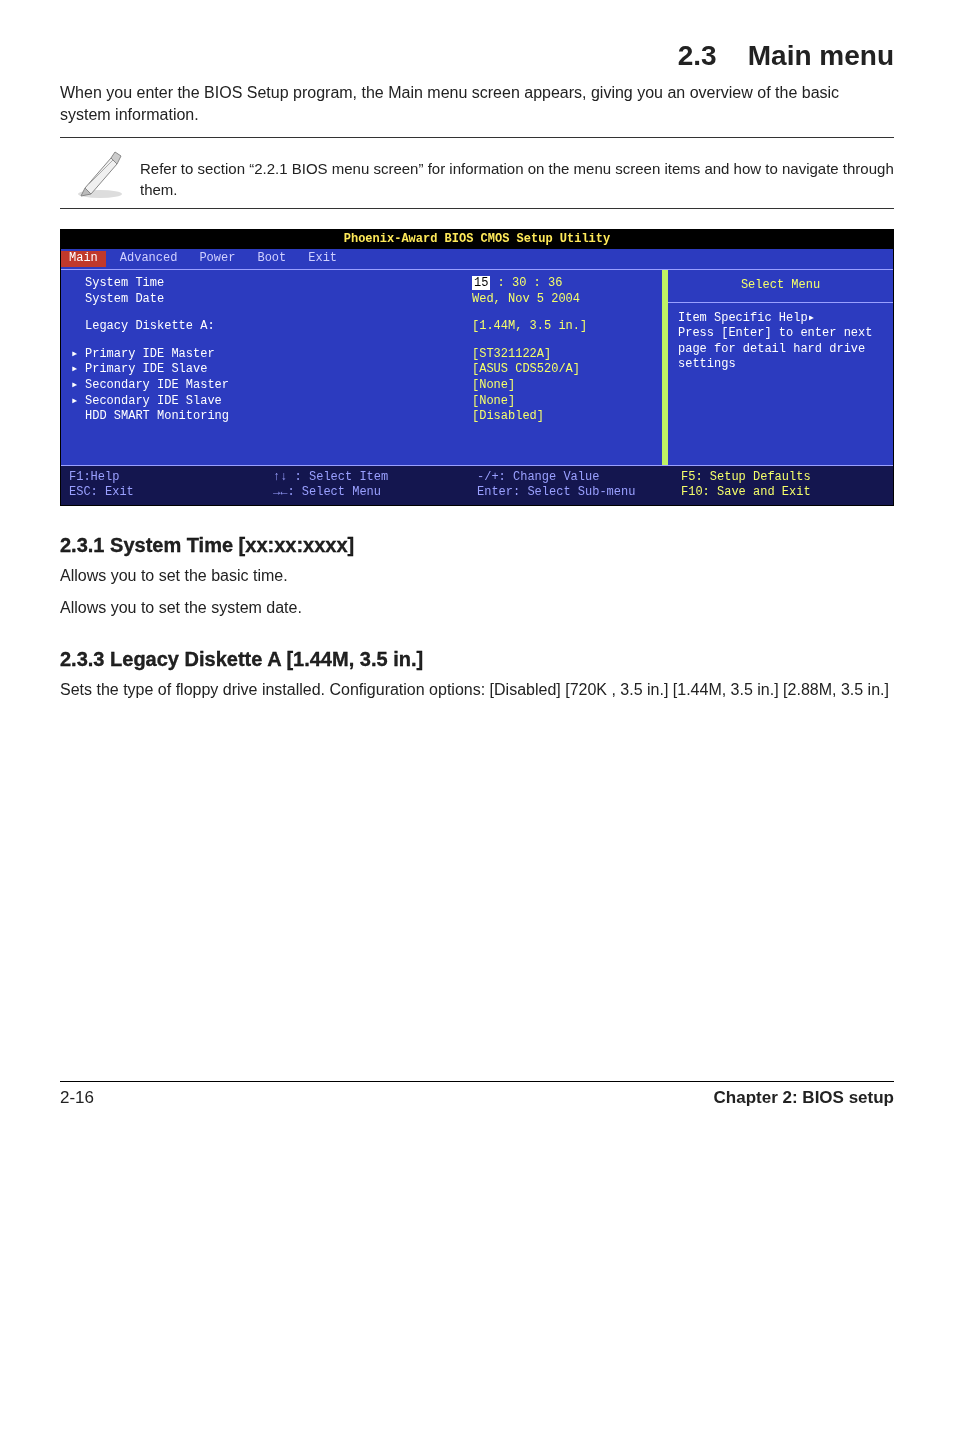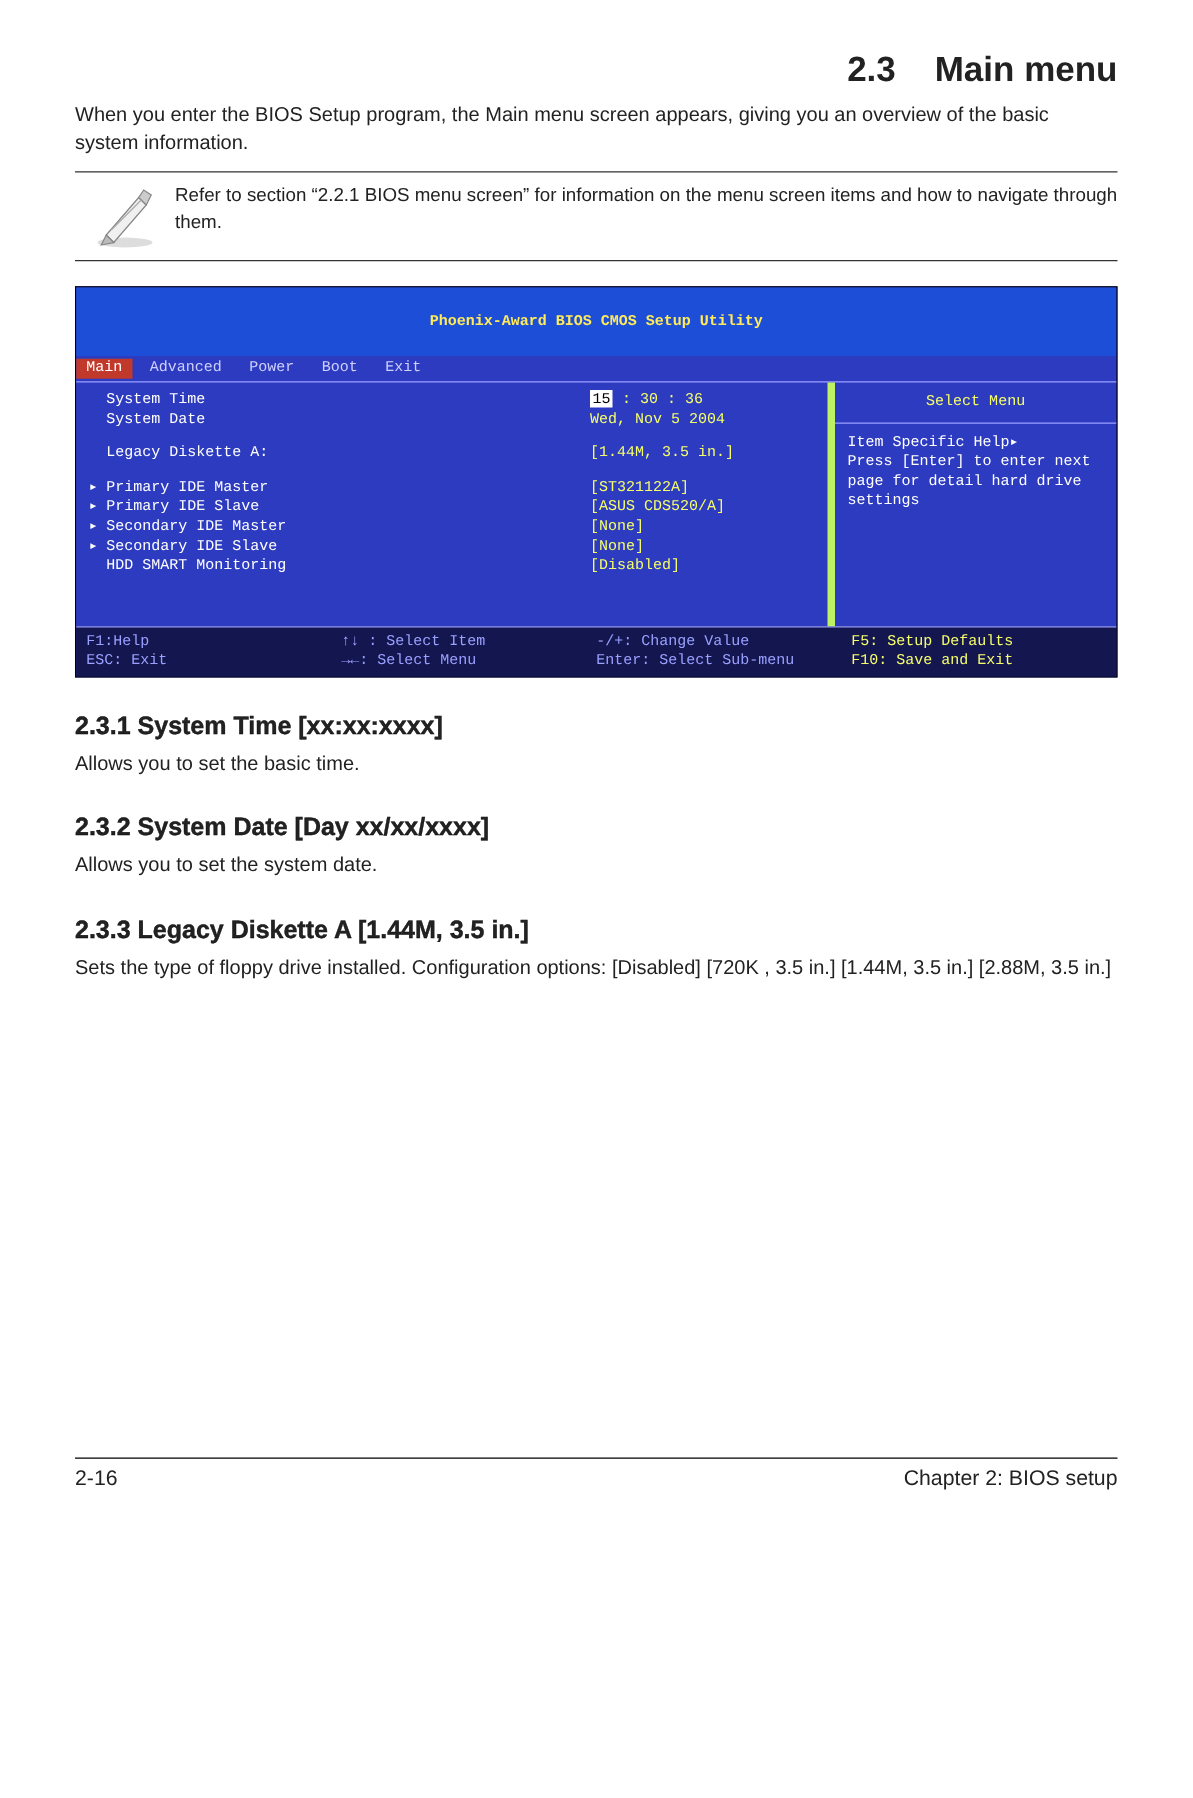--- a/index.html
+++ b/index.html
@@ -20,21 +20,21 @@
   p.body {
     font-size: 16px;
     line-height: 1.4;
     margin: 0 0 10px 0;
   }
   .note-wrap {
     border-top: 1px solid #333;
     border-bottom: 1px solid #333;
     padding: 8px 0;
     display: flex;
-    align-items: flex-start;
+    align-items: flex-end;
     margin-bottom: 20px;
   }
   .note-icon-cell {
     width: 80px;
     display:flex;
     justify-content:center;
   }
   .note-text {
     font-size: 15px;
     line-height: 1.4;
@@ -43,24 +43,24 @@
   
   .bios {
     font-family: "Courier New", monospace;
     font-size: 12px;
     background: #2c3bbf;
     color: #e8e8f0;
     border: 1px solid #000;
     line-height: 1.3;
   }
   .bios-title {
-    background:#1d4ed8;
+    background:#000000;
     color:#ffea59;
     text-align:center;
-    padding:20px 0;
+    padding:2px 0;
     font-weight:bold;
   }
   .bios-menu {
     background:#2c3bbf;
     color:#d0d0ff;
     padding:2px 8px;
     display:flex;
   }
   .bios-menu span{margin-right:22px;}
   .bios-menu .sel{background:#c0392b;color:#fff;padding:0 8px;margin-left:-8px;margin-right:14px;}
@@ -104,21 +104,21 @@
     margin: 28px 0 8px 0;
     -webkit-text-stroke: 0.3px #000;
   }
   .footer{
     display:flex;justify-content:space-between;
     border-top:1px solid #000;
     padding-top:6px;
     margin-top:380px;
     font-size:17px;
   }
-  .footer .r{font-weight:normal;}
+  .footer .r{font-weight:bold;}
 </style>
 </head>
 <body>
 
 <h1 class="section">
   <span>2.3</span>&nbsp;&nbsp;&nbsp;
   <span>Main menu</span>
 </h1>
 
 <p class="body">When you enter the BIOS Setup program, the Main menu screen appears, giving you an overview of the basic system information.</p>
@@ -202,21 +202,20 @@
     <div class="col"><span>-/+: Change Value</span>
 <span>Enter: Select Sub-menu</span></div>
     <div class="col" style="color:#f6ff6a;"><span>F5: Setup Defaults</span>
 <span>F10: Save and Exit</span></div>
   </div>
 </div>
 
 <div id="subs">
     <h2 class="sub">2.3.1   System Time [xx:xx:xxxx]</h2>
     <p class="body">Allows you to set the basic time.</p>
-    <h2 class="sub">2.3.2   System Date [Day xx/xx/xxxx]</h2>
     <p class="body">Allows you to set the system date.</p>
     <h2 class="sub">2.3.3   Legacy Diskette A [1.44M, 3.5 in.]</h2>
     <p class="body">Sets the type of floppy drive installed. Configuration options: [Disabled] [720K , 3.5 in.] [1.44M, 3.5 in.] [2.88M, 3.5 in.]</p>
   </div>
 
 <div class="footer">
   <span>2-16</span>
   <span class="r">Chapter 2: BIOS setup</span>
 </div>
 

